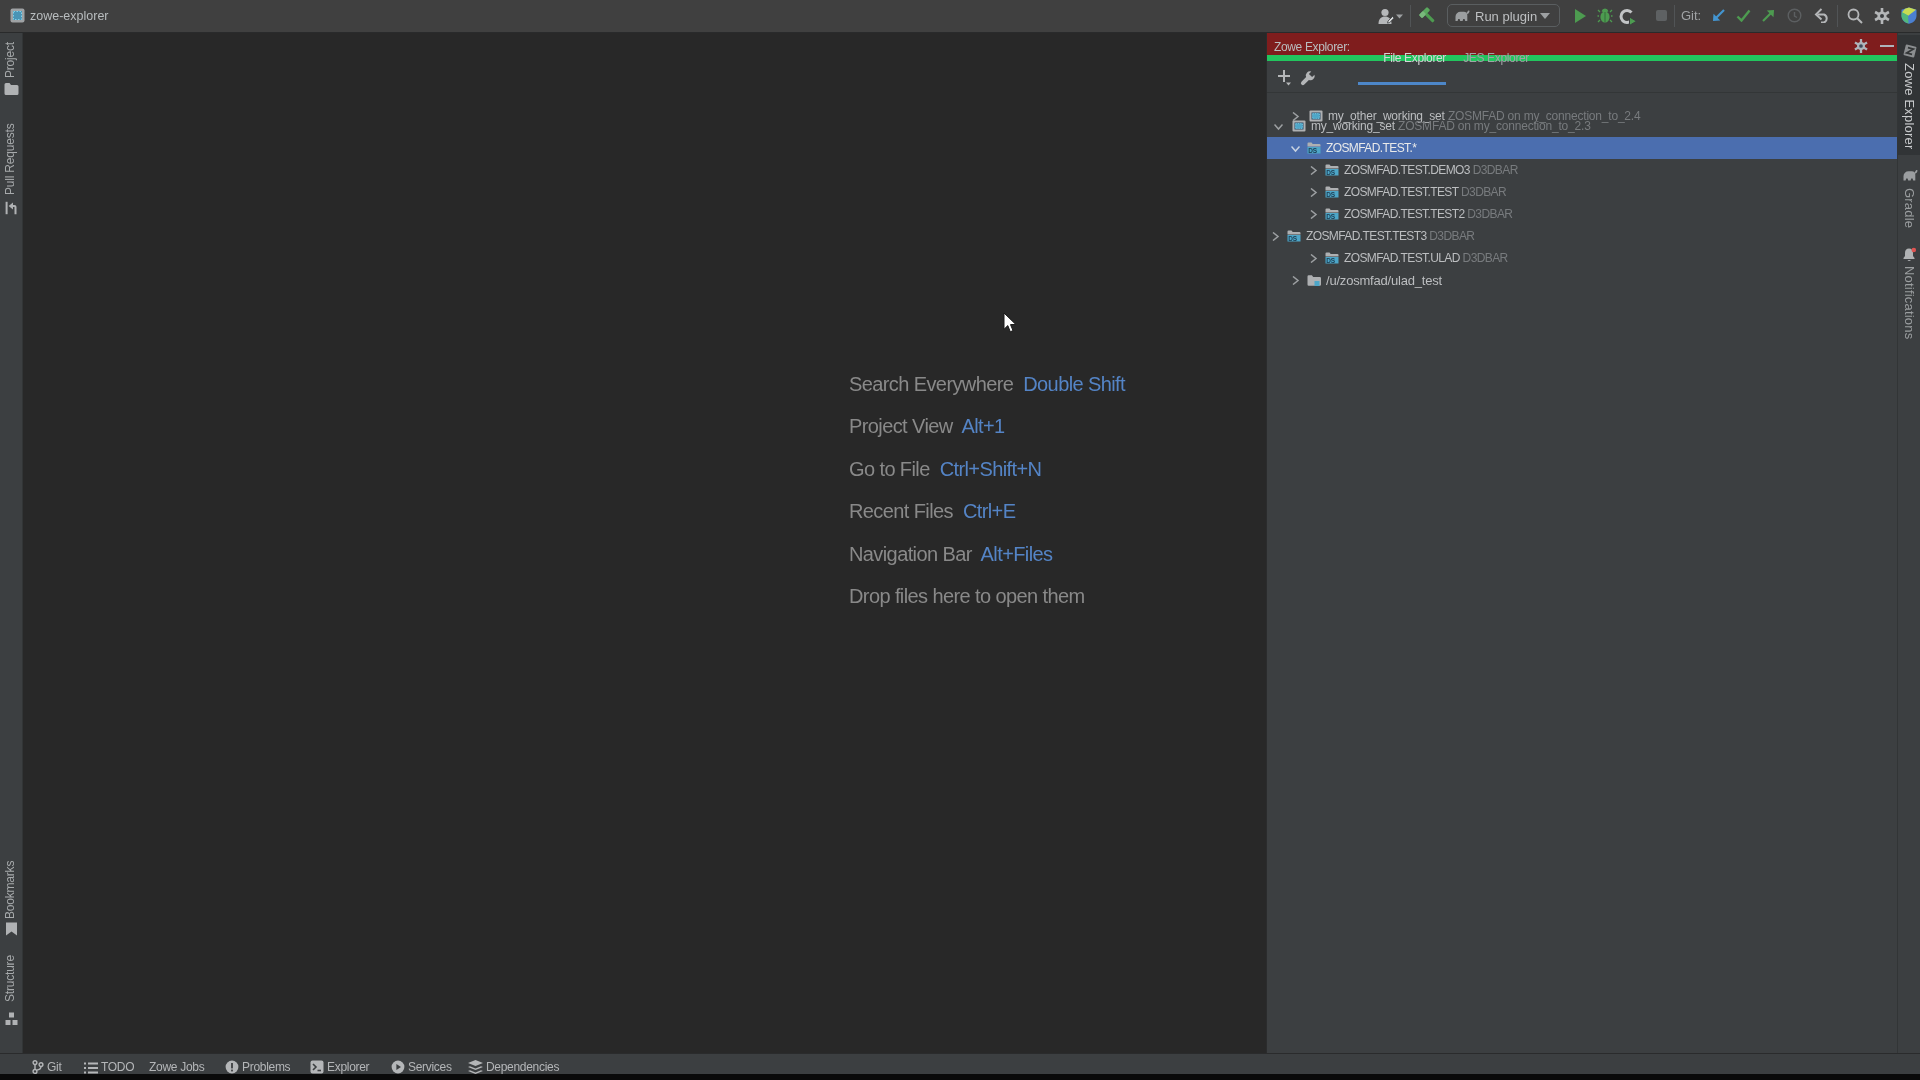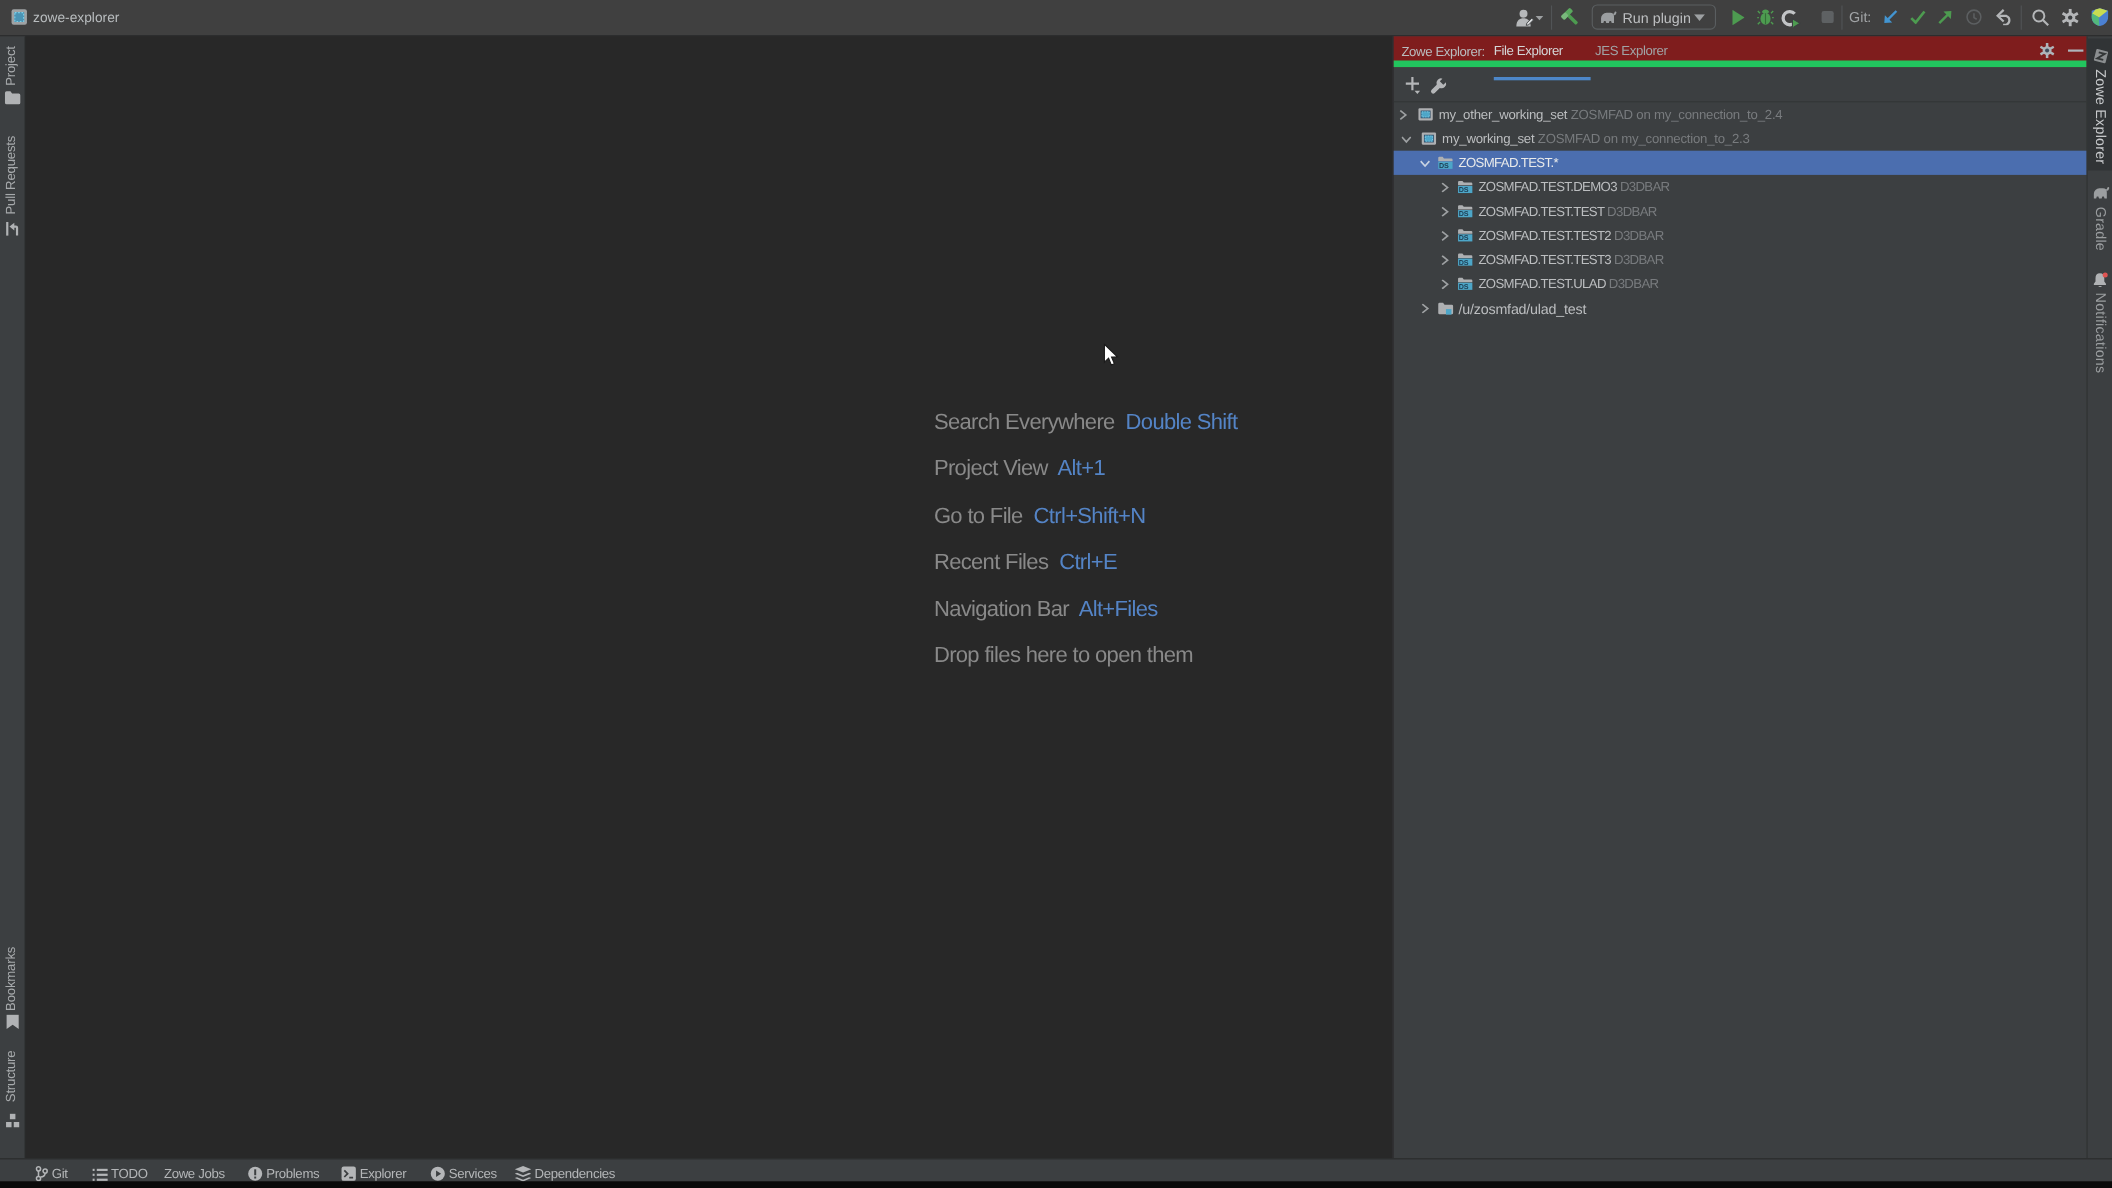--- a/index.html
+++ b/index.html
@@ -14,21 +14,21 @@
 #toolwin{position:absolute;left:1266px;top:33px;width:631px;height:1020px;background:#3c3f41;border-left:1px solid #2b2c2d}
 #rightstripe{position:absolute;left:1897px;top:33px;width:23px;height:1020px;background:#3c3f41;border-left:1px solid #323536}
 #statusbar{position:absolute;left:0;top:1053px;width:1920px;height:21px;background:#3c3f41;border-top:1px solid #2a2b2c}
 #blackstrip{position:absolute;left:0;top:1074px;width:1920px;height:6px;background:#0a0a0a}
 
 .vlbl-l{position:absolute;left:3px;width:23px;color:#a7aaac;font-size:12px;writing-mode:vertical-rl;transform:rotate(180deg);text-align:center;letter-spacing:-0.2px;white-space:nowrap}
 .vlbl-r{position:absolute;left:-4px;width:23px;color:#9b9ea0;font-size:13px;writing-mode:vertical-rl;text-align:center;letter-spacing:0.2px;white-space:nowrap}
 
 #twheader{position:absolute;left:0;top:0;width:630px;height:28px;background:#7f1d1d;border-bottom:6px solid #22c55e}
 #twheader .lbl{position:absolute;left:7px;top:7px;font-size:12px;letter-spacing:-0.35px;color:#b9bdbf}
-.twtab{position:absolute;top:0;height:40px;font-size:12px;letter-spacing:-0.35px;line-height:26px;text-align:left}
+.twtab{position:absolute;top:12px;height:40px;font-size:12px;letter-spacing:-0.35px;line-height:26px;text-align:right}
 #tab1{left:91px;width:88px;color:#d4d6d7;border-bottom:3px solid #4d87c9}
 #tab2{left:183px;width:79px;color:#a0a4a6}
 #twtoolbar{position:absolute;left:0;top:28px;width:630px;height:32px;border-bottom:1px solid #333637}
 .trow{position:absolute;left:0;width:630px;height:22px;display:flex;align-items:center;font-size:12px;letter-spacing:-0.2px;color:#bcbec0;white-space:pre}
 .caps{letter-spacing:-0.6px}
 .trow .chev{width:16px;height:16px;flex:0 0 16px;display:flex;align-items:center;justify-content:center}
 .trow .ico{width:16px;height:16px;flex:0 0 16px;margin-left:5px}
 .trow .txt{margin-left:4px}
 .dim{color:#787b7e}
 .sel{background:#4b6eaf;color:#e9eaea}
@@ -197,21 +197,21 @@
   <div id="twtoolbar">
     <svg class="abs" style="left:9px;top:8px" width="17" height="17" viewBox="0 0 17 17">
       <path d="M6 1 H8 V6 H13 V8 H8 V13 H6 V8 H1 V6 H6 Z" fill="#b4b6b8" transform="translate(1,0)"></path>
       <path d="M10 13.5 h5 l-2.5 3 z" fill="#b4b6b8"></path>
     </svg>
     <svg class="abs" style="left:33px;top:9px" width="16" height="16" viewBox="0 0 16 16">
       <path d="M14.5 4.7 a4.2 4.2 0 0 1 -5.6 5.2 L4.3 14.5 a1.9 1.9 0 0 1 -2.8 -2.8 L6.1 7.1 a4.2 4.2 0 0 1 5.2 -5.6 L8.9 3.9 l3.2 3.2 z" fill="#b4b6b8"></path>
     </svg>
   </div>
   <div id="tree">
-    <div class="trow" style="top:60px;padding-left:0">
+    <div class="trow" style="top:72px;padding-left:20px">
       <span class="chev"><svg width="9" height="9" viewBox="0 0 9 9">
             <path d="M2 0.5 L7 4.5 L2 8.5" fill="none" stroke="#9da0a2" stroke-width="1.5"></path>
           </svg></span>
       <svg class="ico" style="margin-left:5px" width="16" height="16" viewBox="0 0 16 16">
           <rect x="1.5" y="2.5" width="13" height="11" rx="1" fill="#aeb0b2"></rect>
           <rect x="3.5" y="4.5" width="9" height="7" fill="#2d4a66"></rect>
           <rect x="4.2" y="5.2" width="7.6" height="5.6" fill="#4da6c8"></rect>
           <rect x="4.7" y="5.7" width="6.6" height="4.6" fill="none" stroke="#8fd4ea" stroke-width="0.7" stroke-dasharray="1 1.3"></rect>
         </svg>
       <span class="txt">my_other_working_set <span class="dim">ZOSMFAD on my_connection_to_2.4</span></span>
@@ -265,21 +265,21 @@
       <span class="chev"><svg width="9" height="9" viewBox="0 0 9 9">
             <path d="M2 0.5 L7 4.5 L2 8.5" fill="none" stroke="#9da0a2" stroke-width="1.5"></path>
           </svg></span>
       <svg class="ico" style="margin-left:3px" width="16" height="16" viewBox="0 0 16 16">
           <path d="M1.5 3.5 q0 -1 1 -1 h3 l1.2 1.5 h6.8 q1 0 1 1 v1.5 h-13 z" fill="#aeb0b2"></path>
           <rect x="1.5" y="7" width="13" height="6.5" fill="#4da6c8"></rect>
           <text x="2.2" y="12.6" font-size="6.5" font-family="Liberation Sans" font-weight="bold" fill="#1d3d52">DS</text>
         </svg>
       <span class="txt caps">ZOSMFAD.TEST.TEST2 <span class="dim">D3DBAR</span></span>
     </div>
-    <div class="trow" style="top:192px;padding-left:38px">
+    <div class="trow" style="top:192px;">
       <span class="chev"><svg width="9" height="9" viewBox="0 0 9 9">
             <path d="M2 0.5 L7 4.5 L2 8.5" fill="none" stroke="#9da0a2" stroke-width="1.5"></path>
           </svg></span>
       <svg class="ico" style="margin-left:3px" width="16" height="16" viewBox="0 0 16 16">
           <path d="M1.5 3.5 q0 -1 1 -1 h3 l1.2 1.5 h6.8 q1 0 1 1 v1.5 h-13 z" fill="#aeb0b2"></path>
           <rect x="1.5" y="7" width="13" height="6.5" fill="#4da6c8"></rect>
           <text x="2.2" y="12.6" font-size="6.5" font-family="Liberation Sans" font-weight="bold" fill="#1d3d52">DS</text>
         </svg>
       <span class="txt caps">ZOSMFAD.TEST.TEST3 <span class="dim">D3DBAR</span></span>
     </div>

